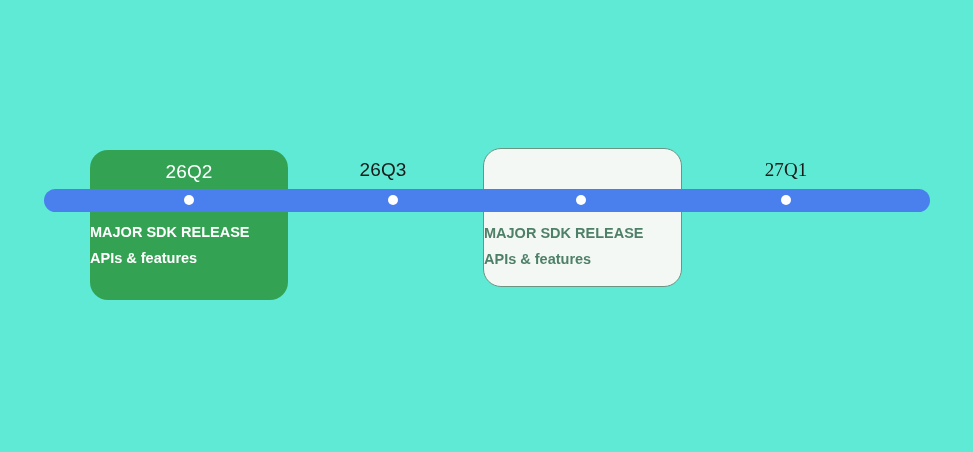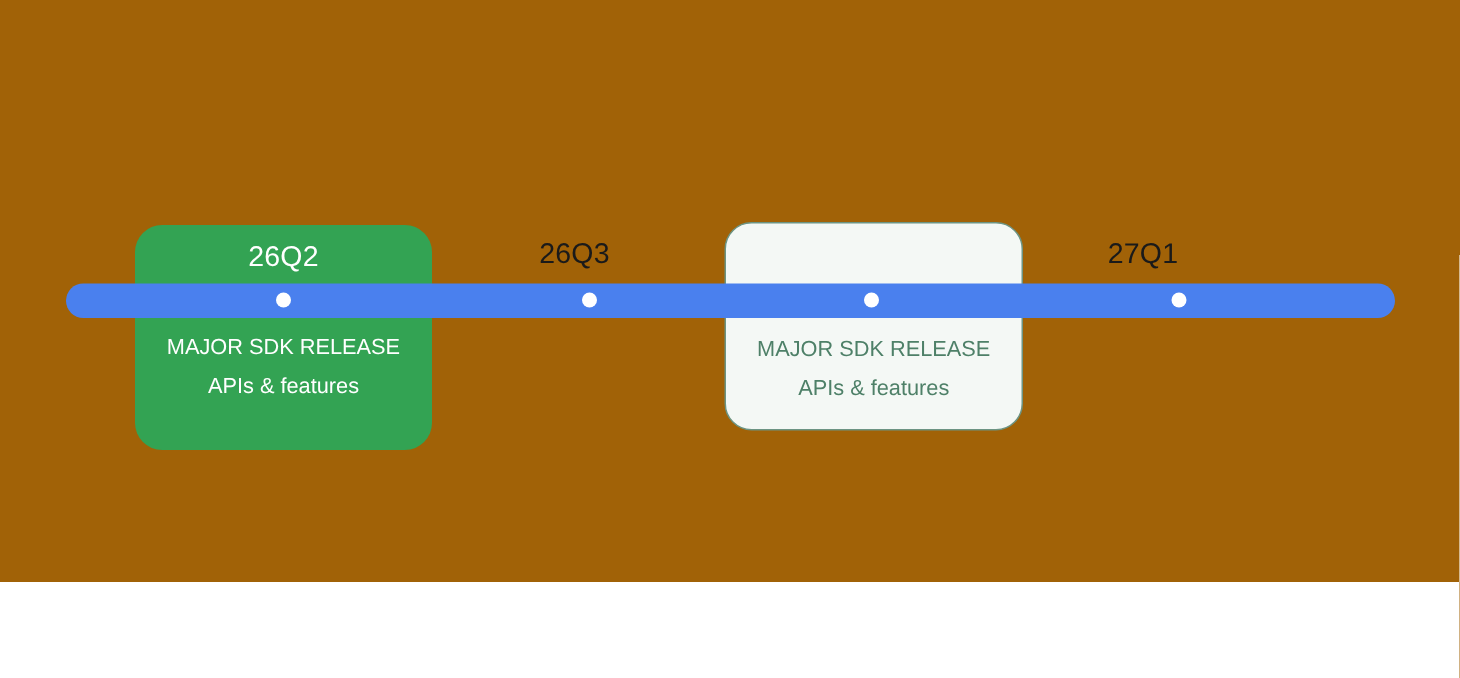--- a/index.html
+++ b/index.html
@@ -8,22 +8,22 @@
     background: #ffffff;
   }
   body {
     font-family: "Liberation Sans", sans-serif;
     -webkit-font-smoothing: antialiased;
   }
 
   #timeline-canvas {
     position: relative;
     width: 973px;
-    height: 388px;
-    background: #a16207;
+    height: 452px;
+    background: #5eead4;
     overflow: hidden;
   }
 
   
   .timeline-rail {
     position: absolute;
     left: 44px;
     top: 189px;
     width: 886px;
     height: 23px;
@@ -99,21 +99,22 @@
   .release-card.outlined .card-heading {
     top: 11px;
     color: #1a1a1a;
   }
 
   
   .card-body {
     position: absolute;
     left: 0;
     right: 0;
-    text-align: center;
+    text-align: left;
+    font-weight: bold;
   }
   .release-card.filled .card-body { top: 69px; }
   .release-card.outlined .card-body { top: 71px; }
 
   .card-body-line {
     font-size: 14.5px;
     line-height: 26px;
     white-space: nowrap;
   }
   .release-card.filled .card-body-line { color: #ffffff; }
@@ -140,15 +141,15 @@
   </div>
 
   <div class="timeline-rail"></div>
 
   <div class="milestone-dot" style="left:189px;"></div>
   <div class="milestone-dot" style="left:393px;"></div>
   <div class="milestone-dot" style="left:581px;"></div>
   <div class="milestone-dot" style="left:786px;"></div>
 
   <div class="quarter-label-plain" style="left:383px;">26Q3</div>
-  <div class="quarter-label-plain" style="left:762px;">27Q1</div>
+  <div class="quarter-label-plain" style="left:786px;font-family:Liberation Serif, serif;">27Q1</div>
 
 </div>
 
 </body></html>

